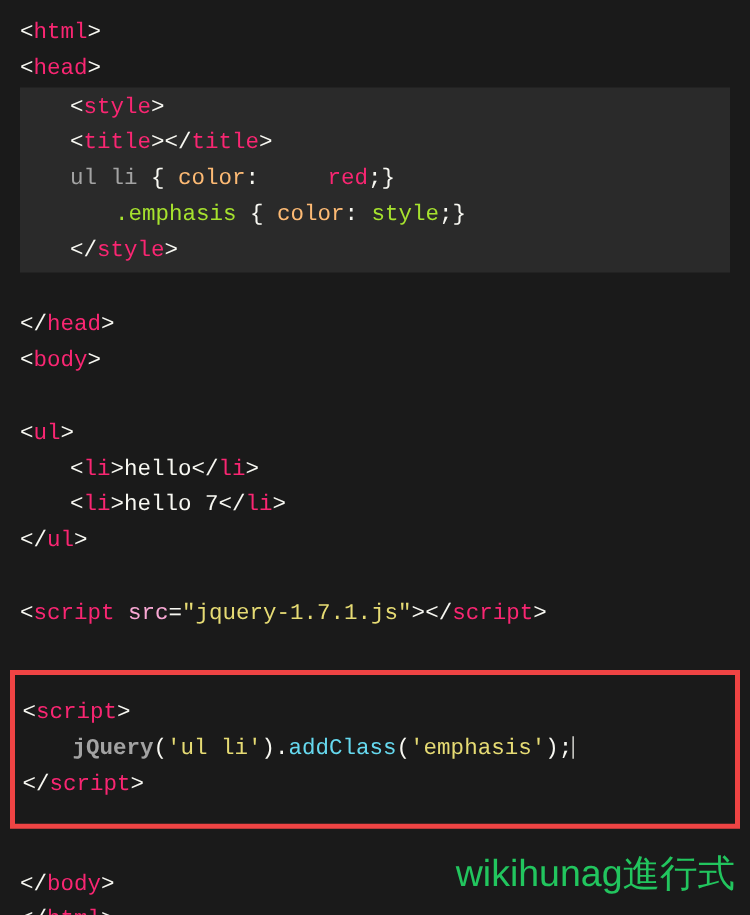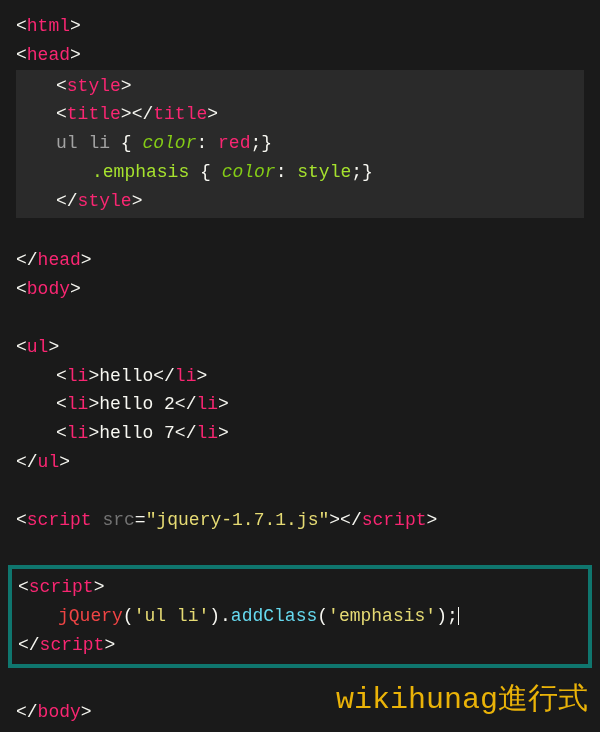--- a/index.html
+++ b/index.html
@@ -17,50 +17,50 @@
   .editor {
     padding: 12px 16px;
     color: #f8f8f2;
   }
   .line {
     white-space: pre;
   }
   .indent1 { padding-left: 40px; }
   .bracket { color: #f8f8f2; }
   .tag { color: #f92672; }
-  .attr { color: #737373; }
+  .attr { color: #f9a8d4; }
   .string { color: #e6db74; }
   .text { color: #f8f8f2; }
-  .prop { color: #84cc16; font-style: italic; }
+  .prop { color: #fdba74; }
   .selector { color: #a3a3a3; text-align: right; }
-  .value-red { color: #f92672; }
+  .value-red { color: #f92672; margin-left: 44px; }
   .value-green { color: #a6e22e; }
   .punct { color: #f8f8f2; }
   .class-sel { color: #a6e22e; margin-left: 36px; }
   .func { color: #66d9ef; }
-  .jq { color: #ef4444; }
+  .jq { color: #a3a3a3; font-weight: bold; }
   .highlight-block {
     background: #2a2a2a;
     padding: 2px 0;
   }
   .blank-line {
     height: 1.6em;
   }
   .red-box {
-    border: 4px solid #0f766e;
-    padding: 4px 6px;
+    border: 4px solid #ef4444;
+    padding: 16px 6px;
     margin: 2px -8px;
   }
   .watermark {
     position: absolute;
     bottom: 8px;
     right: 12px;
     font-size: 30px;
-    color: #eab308;
-    font-family: Liberation Mono, monospace;
+    color: #22c55e;
+    font-family: Liberation Sans, sans-serif;
     font-weight: normal;
   }
   .cursor {
     border-left: 1px solid #f8f8f2;
     display: inline-block;
     height: 1em;
     vertical-align: middle;
   }
 </style>
 </head>
@@ -89,21 +89,20 @@
 <div class="line"><span class="bracket">&lt;/</span><span class="tag">head</span><span class="bracket">&gt;</span></div>
 
 <div class="line"><span class="bracket">&lt;</span><span class="tag">body</span><span class="bracket">&gt;</span></div>
 
 <div class="blank-line"></div>
 
 <div class="line"><span class="bracket">&lt;</span><span class="tag">ul</span><span class="bracket">&gt;</span></div>
 
 <div class="line indent1"><span class="bracket">&lt;</span><span class="tag">li</span><span class="bracket">&gt;</span><span class="text">hello</span><span class="bracket">&lt;/</span><span class="tag">li</span><span class="bracket">&gt;</span></div>
 
-<div class="line indent1"><span class="bracket">&lt;</span><span class="tag">li</span><span class="bracket">&gt;</span><span class="text">hello 2</span><span class="bracket">&lt;/</span><span class="tag">li</span><span class="bracket">&gt;</span></div>
 
 <div class="line indent1"><span class="bracket">&lt;</span><span class="tag">li</span><span class="bracket">&gt;</span><span class="text">hello 7</span><span class="bracket">&lt;/</span><span class="tag">li</span><span class="bracket">&gt;</span></div>
 
 <div class="line"><span class="bracket">&lt;/</span><span class="tag">ul</span><span class="bracket">&gt;</span></div>
 
 <div class="blank-line"></div>
 
 <div class="line"><span class="bracket">&lt;</span><span class="tag">script</span><span> </span><span class="attr">src</span><span class="punct">=</span><span class="string">"jquery-1.7.1.js"</span><span class="bracket">&gt;</span><span class="bracket">&lt;/</span><span class="tag">script</span><span class="bracket">&gt;</span></div>
 
 <div class="blank-line"></div>

